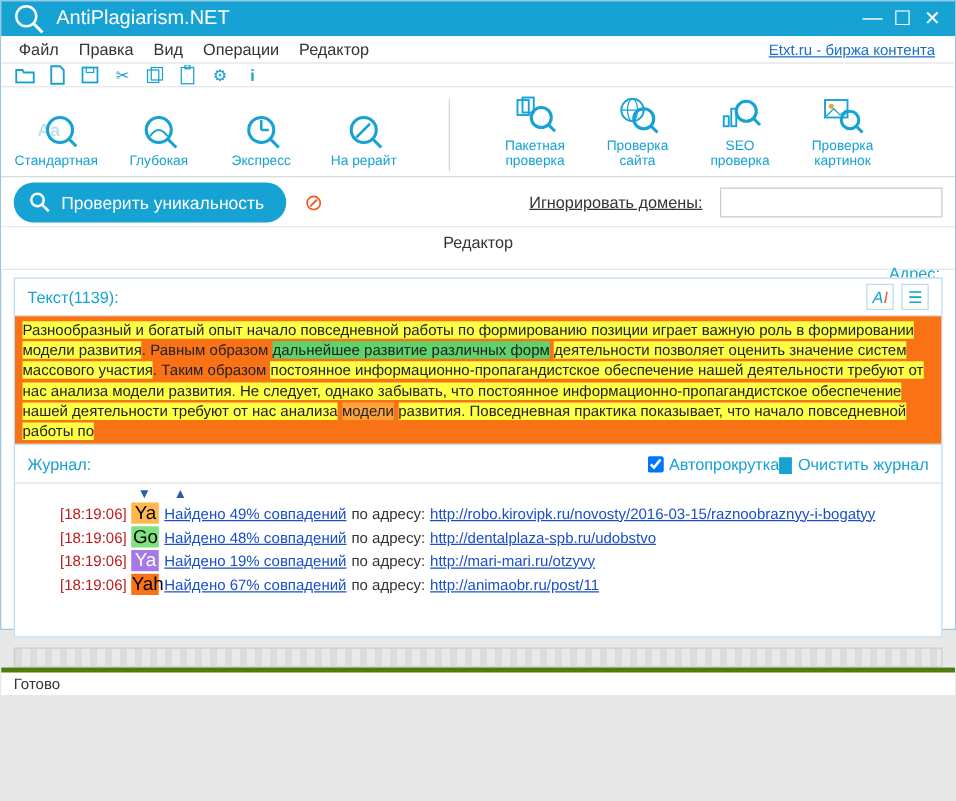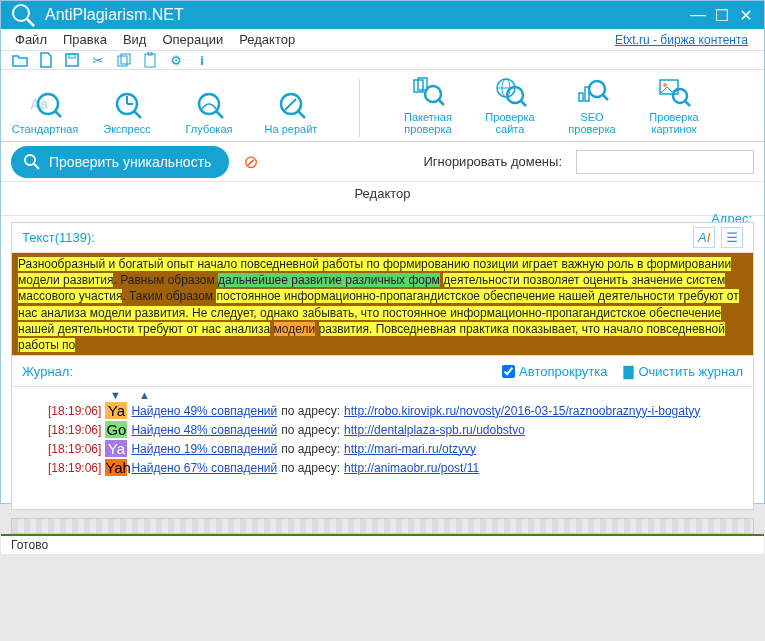--- a/index.html
+++ b/index.html
@@ -16,53 +16,53 @@
 .toolbar1 .tbtn { width: 18px; height: 18px; cursor: pointer; color: #17a2d4; display:flex;align-items:center;justify-content:center;}
 .ribbon { height: 72px; background: #fff; display: flex; align-items: flex-end; border-bottom: 1px solid #d0d0d0; padding: 4px 6px; }
 .ribgroup { display: flex; gap: 6px; }
 .ribitem { display: flex; flex-direction: column; align-items: center; justify-content: center; width: 76px; cursor: pointer; padding: 2px 0;}
 .ribitem .ricon { width: 34px; height: 34px; display:flex;align-items:center;justify-content:center;}
 .ribitem .rlabel { font-size: 11px; color: #17a2d4; text-align: center; line-height: 1.1; margin-top: 2px; }
 .ribdiv { width: 1px; height: 58px; background: #d8d8d8; margin: 0 30px; }
 .checkbar { height: 40px; background: #fff; display: flex; align-items: center; padding: 5px 10px; border-bottom: 1px solid #e5e5e5; gap: 14px; }
 .checkbtn { background: #17a2d4; color: #fff; border-radius: 18px; height: 32px; padding: 0 18px 0 12px; display: flex; align-items: center; gap: 8px; cursor: pointer; font-size: 14px; }
 .nosign { color: #f05a28; font-size: 18px; }
-.ignorelabel { margin-left: auto; font-size: 13px; color: #333; }
+.ignorelabel { margin-left: auto; font-size: 13px; color: #333; text-decoration: underline; }
 .ignoreinput { width: 178px; height: 24px; border: 1px solid #ccc; padding: 0 4px; }
 .addrbar { height: 34px; background: #fff; display: flex; align-items: center; padding: 4px 12px; gap: 10px; border-bottom: 1px solid #e5e5e5; flex-direction: column; }
 .ed-label { font-size: 13px; color: #333; }
 .addr-label { color: #17a2d4; font-size: 13px; margin-left: auto; }
 .addrinput { width: 240px; height: 22px; border: 1px solid #ccc; padding: 0 6px; color: #888; }
 .iconbtn { color: #17a2d4; cursor: pointer; font-weight:bold;}
 .pagebtn { border: 1px solid #bcdceb; padding: 3px 16px; color: #17a2d4; font-size: 13px; cursor: pointer; background:#fff;}
 .editor-wrap { margin: 6px 10px 0 10px; border: 1px solid #bcdceb; background: #fff; }
 .editor-head { height: 30px; display: flex; align-items: center; padding: 0 10px; border-bottom: 1px solid #e0e0e0; }
 .editor-head .tlabel { color: #17a2d4; font-size: 13px; }
 .editor-head .ehicons { margin-left: auto; display: flex; gap: 6px; }
 .ehicons .eib { border: 1px solid #bcdceb; padding: 2px 4px; color: #17a2d4; cursor: pointer; font-size: 13px;}
-.editor-body { background: #a16207; padding: 3px 6px; font-size: 12px; line-height: 1.35; color: #222; height: 102px; overflow: hidden; }
+.editor-body { background: #f97316; padding: 3px 6px; font-size: 12px; line-height: 1.35; color: #222; height: 102px; overflow: hidden; }
 .hly { background: #ffff44; }
 .hlg { background: #5fd36b; }
 .hlo { background: #ffa238; }
 .journal-head { height: 32px; display: flex; align-items: center; padding: 0 10px; border-top: 1px solid #bcdceb; border-bottom: 1px solid #e0e0e0; gap: 8px; }
 .journal-head .jlabel { color: #17a2d4; font-size: 13px; }
-.journal-head .jright { margin-left: auto; display: flex; align-items: center; gap: 16px; }
+.journal-head .jright { margin-left: auto; display: flex; align-items: center; }
 .jck { display: flex; align-items: center; gap: 4px; color: #17a2d4; font-size: 13px; }
 .jclear { color: #17a2d4; font-size: 13px; cursor: pointer; display: flex; align-items: center; gap: 5px; }
 .journal-body { height: 122px; overflow: auto; padding: 2px 8px 4px 8px; font-size: 12px; position: relative; }
 .arrows { display:flex; gap:18px; padding-left:90px; color:#2a5db0; font-size:11px;}
 .jrow { display: flex; align-items: center; gap: 4px; height: 19px; }
 .jrow .time { color: #b91c1c; margin-left: 28px; }
 .engine { display: inline-block; width: 22px; text-align: center; color: #000; font-size: 15px; font-weight: 500; }
 .eYa { background: #ffb84a; } .eGo { background: #7fe27f; } .eYa2 { background: #a67ae6; color:#fff;} .eYah { background: #f97316; }
 .jlink { color: #1a4fc8; text-decoration: underline; cursor: pointer; }
 .jtxt { color: #333; }
 .progressrow { height: 22px; margin: 8px 10px 0 10px; }
 .progressbar { height: 16px; background: repeating-linear-gradient(90deg,#dcdcdc 0,#dcdcdc 6px,#e9e9e9 6px,#e9e9e9 12px); border: 1px solid #ccc; }
-.statusbar { height: 22px; background: #fff; padding: 2px 10px; font-size: 12px; color: #333; border-top: 2px solid #4d7c0f;}
+.statusbar { height: 22px; background: #fff; padding: 2px 10px; font-size: 12px; color: #333; border-top: 4px solid #4d7c0f;}
 </style>
 </head>
 <body>
 
 <div class="window">
 
   <div class="titlebar">
     <span class="logo">
       <svg width="26" height="26" viewBox="0 0 26 26">
           <circle cx="11" cy="11" r="8" stroke="#fff" stroke-width="2" fill="none"></circle>
@@ -129,36 +129,36 @@
               <circle cx="20" cy="17" r="10" stroke="#17a2d4" stroke-width="2.5" fill="none"></circle>
               <line x1="27" y1="24" x2="33" y2="30" stroke="#17a2d4" stroke-width="2.5"></line>
             </svg>
           </span>
         <span class="rlabel">Стандартная</span>
       </div>
       <div class="ribitem">
         <span class="ricon">
             <svg width="34" height="34">
               <circle cx="17" cy="17" r="10" stroke="#17a2d4" stroke-width="2.5" fill="none"></circle>
+              <path d="M10 22 Q17 12 24 22" stroke="#17a2d4" stroke-width="1.5" fill="none"></path>
+              <line x1="24" y1="24" x2="31" y2="31" stroke="#17a2d4" stroke-width="2.5"></line>
+            </svg>
+          </span>
+        <span class="rlabel">Глубокая</span>
+      </div>
+      <div class="ribitem">
+        <span class="ricon">
+            <svg width="34" height="34">
+              <circle cx="17" cy="17" r="10" stroke="#17a2d4" stroke-width="2.5" fill="none"></circle>
               <line x1="17" y1="17" x2="17" y2="9" stroke="#17a2d4" stroke-width="2"></line>
               <line x1="17" y1="17" x2="23" y2="17" stroke="#17a2d4" stroke-width="2"></line>
               <line x1="24" y1="24" x2="31" y2="31" stroke="#17a2d4" stroke-width="2.5"></line>
             </svg>
           </span>
         <span class="rlabel">Экспресс</span>
-      </div>
-      <div class="ribitem">
-        <span class="ricon">
-            <svg width="34" height="34">
-              <circle cx="17" cy="17" r="10" stroke="#17a2d4" stroke-width="2.5" fill="none"></circle>
-              <path d="M10 22 Q17 12 24 22" stroke="#17a2d4" stroke-width="1.5" fill="none"></path>
-              <line x1="24" y1="24" x2="31" y2="31" stroke="#17a2d4" stroke-width="2.5"></line>
-            </svg>
-          </span>
-        <span class="rlabel">Глубокая</span>
       </div>
       <div class="ribitem">
         <span class="ricon">
             <svg width="34" height="34">
               <circle cx="17" cy="17" r="10" stroke="#17a2d4" stroke-width="2.5" fill="none"></circle>
               <line x1="11" y1="23" x2="22" y2="12" stroke="#17a2d4" stroke-width="2"></line>
               <line x1="24" y1="24" x2="31" y2="31" stroke="#17a2d4" stroke-width="2.5"></line>
             </svg>
           </span>
         <span class="rlabel">На рерайт</span>

